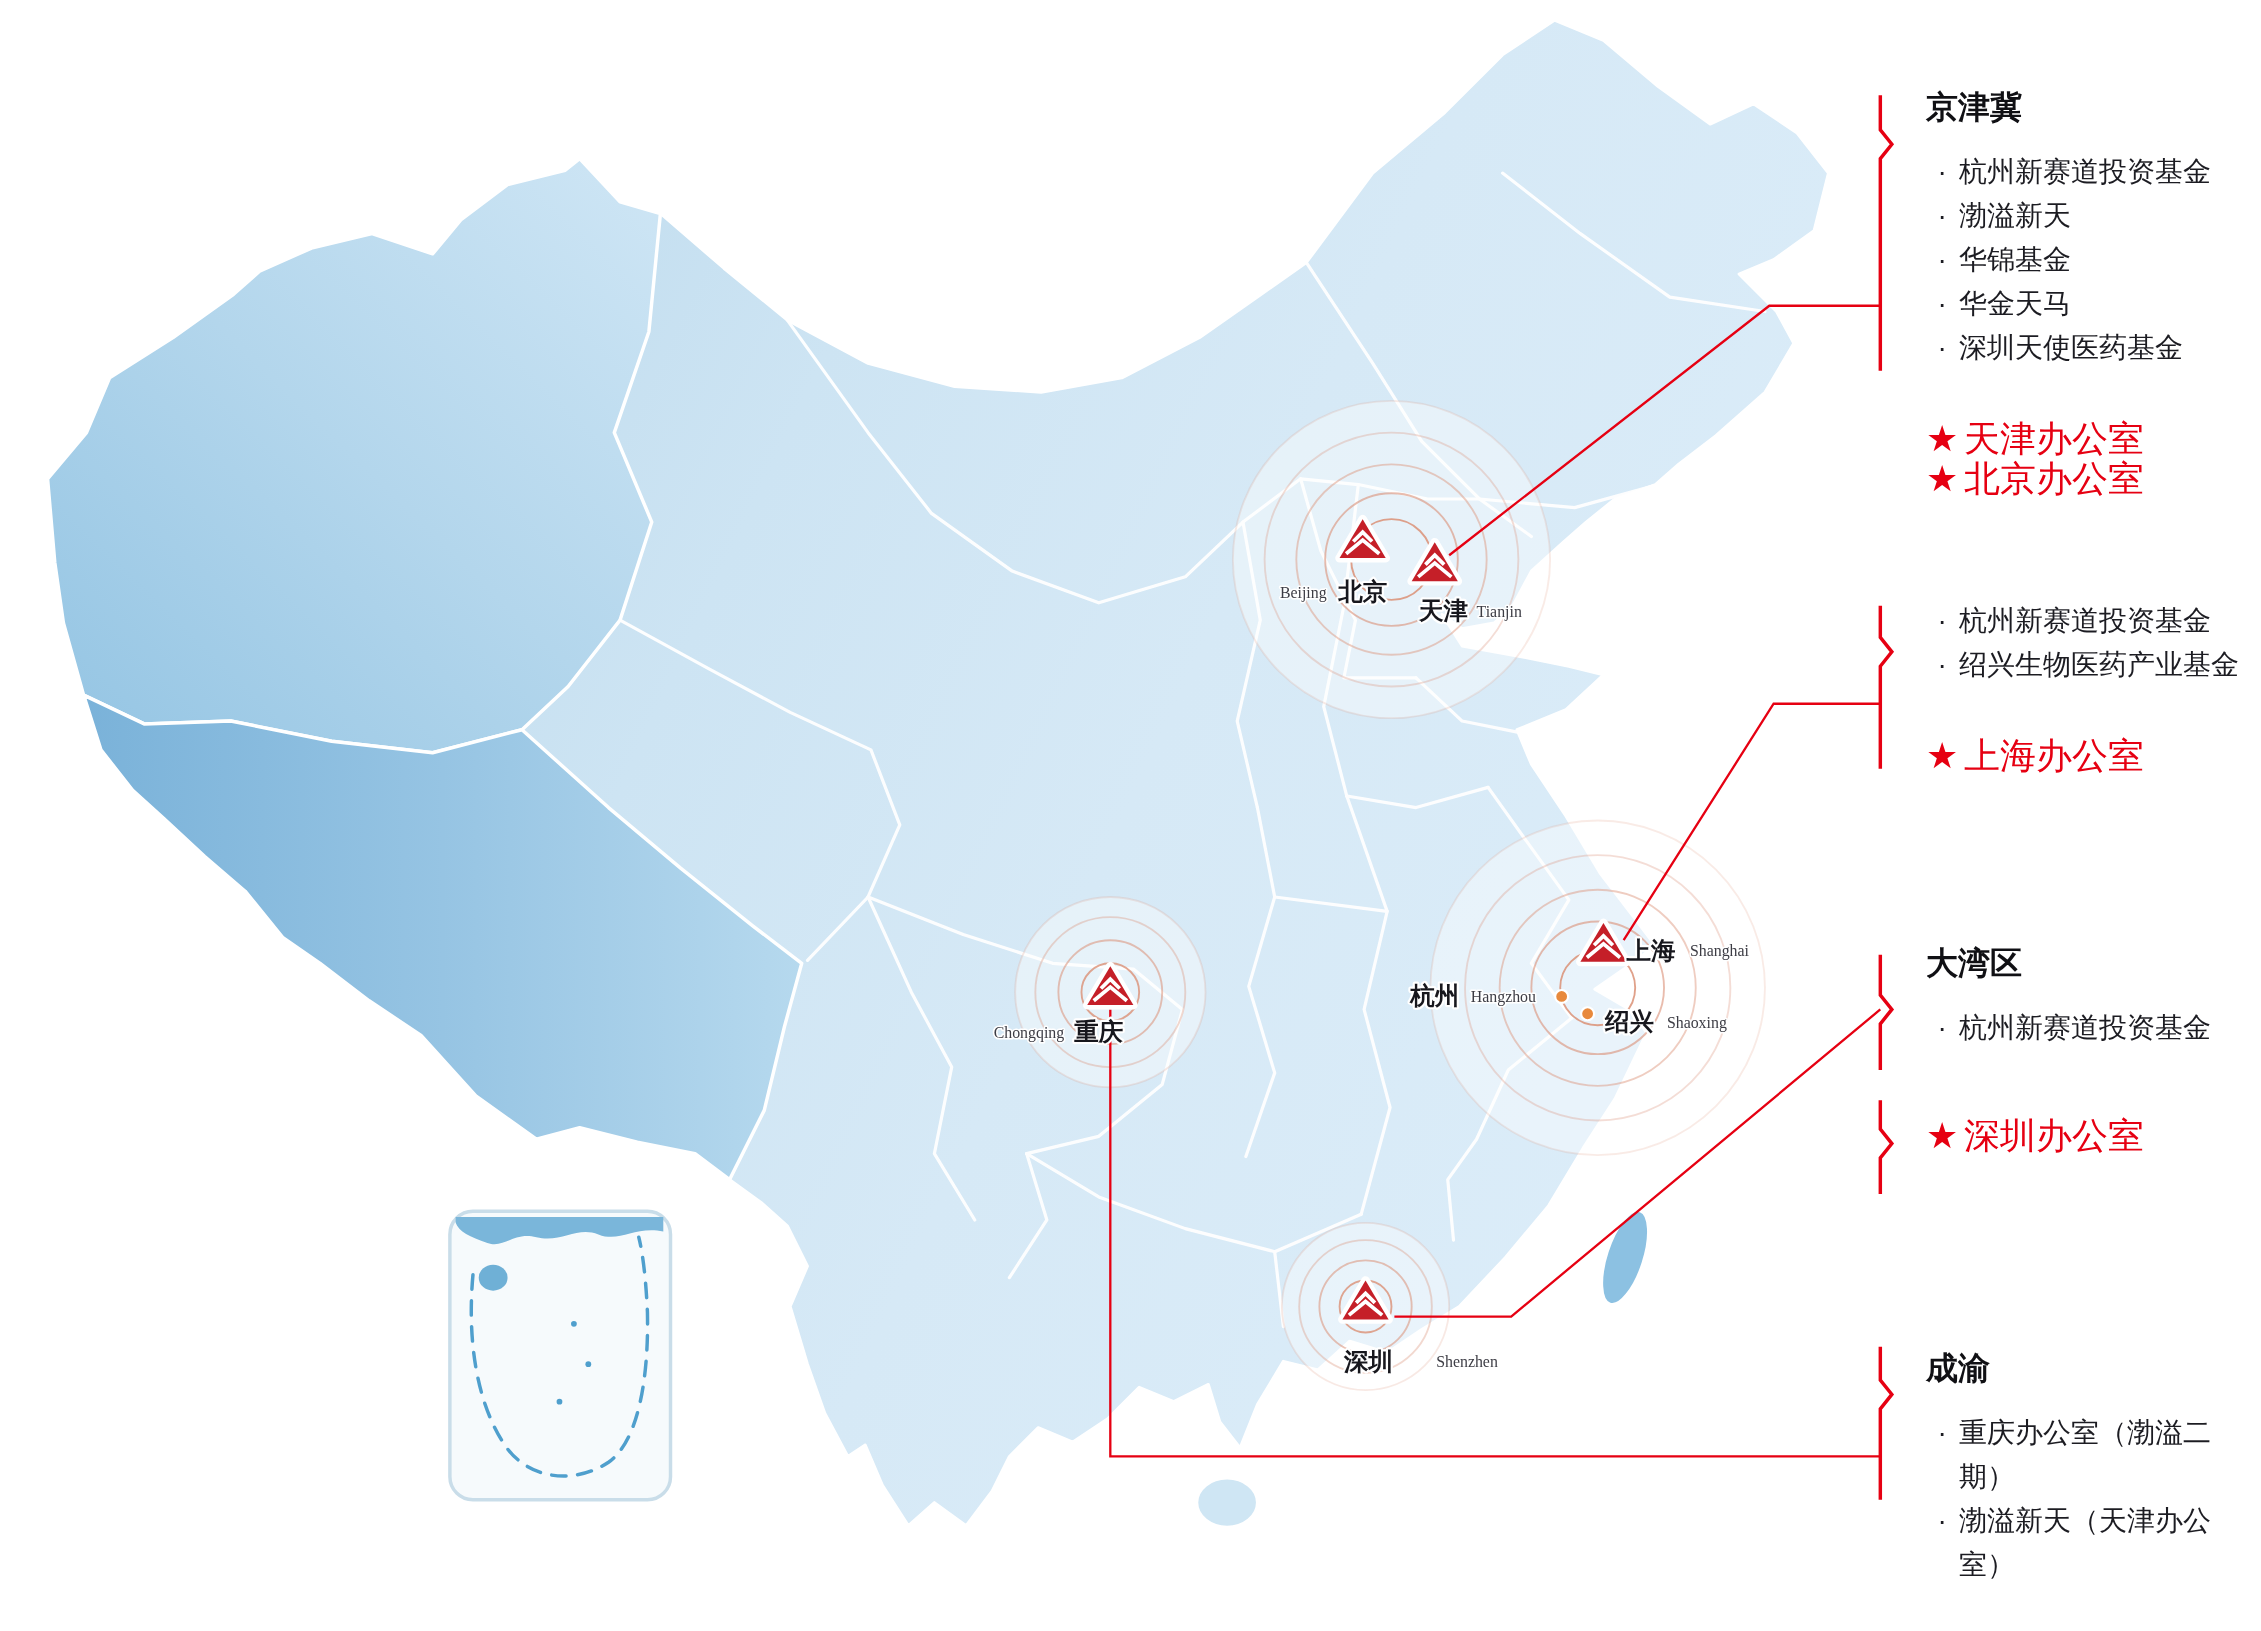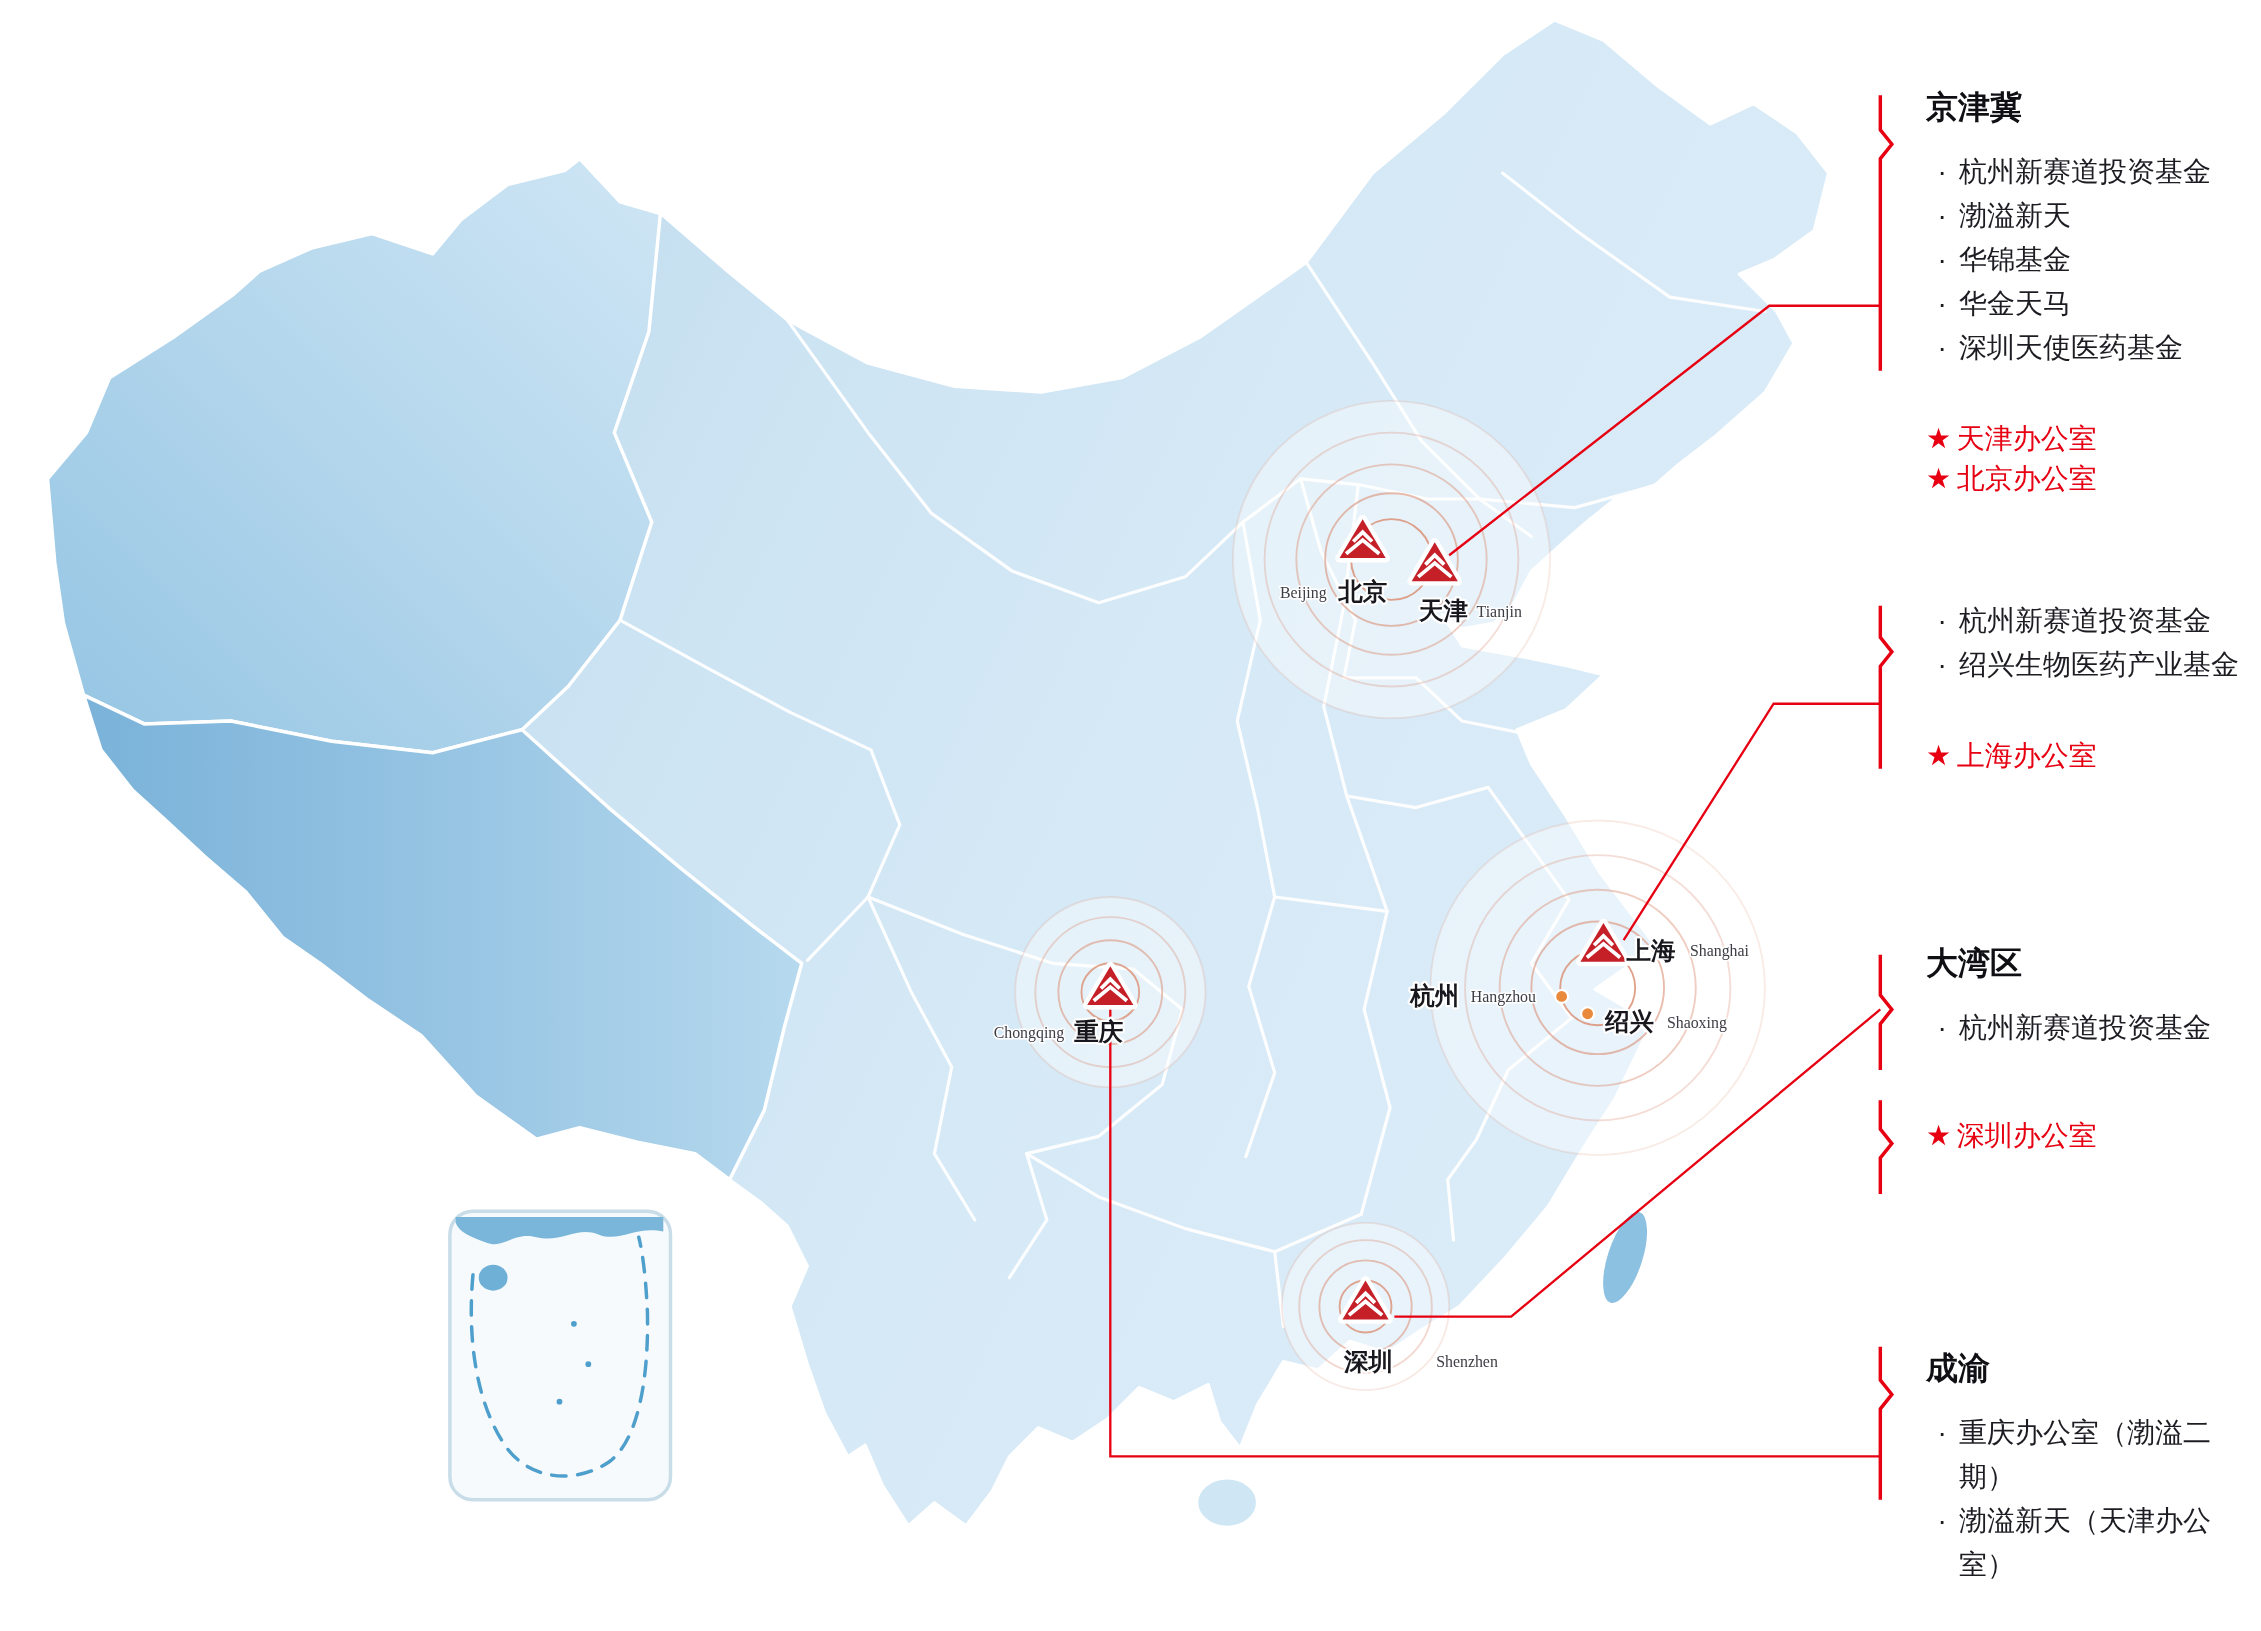--- a/index.html
+++ b/index.html
@@ -24,21 +24,21 @@
   
   .region{position:absolute;left:1926px;width:336px;color:#111;}
   .region h2{
     font-size:32px;line-height:46px;font-weight:700;margin:0 0 20px 0;color:#101014;
   }
   .funds{list-style:none;margin:0;padding:0 0 0 11.4px;}
   .funds li{font-size:28px;line-height:44px;color:#1c1c22;display:flex;align-items:baseline;}
   .funds .bullet{display:inline-block;width:21.5px;flex:0 0 21.5px;color:#1c1c22;}
   .offices{margin-top:49px;}
   .region-dwq .offices{margin-top:66px;}
-  .office{font-size:28px;line-height:40px;color:#e60012;white-space:nowrap;}
+  .office{font-size:36px;line-height:40px;color:#e60012;white-space:nowrap;}
   .office .star{margin-right:5.7px;}
 </style>
 </head>
 <body>
 
 <div class="page">
 
   <svg class="map-svg" viewBox="0 0 1568 1131" width="2261" height="1631" aria-hidden="true">
     <defs>
       <linearGradient id="gBase" x1="0" y1="0.3" x2="1" y2="0.7">

